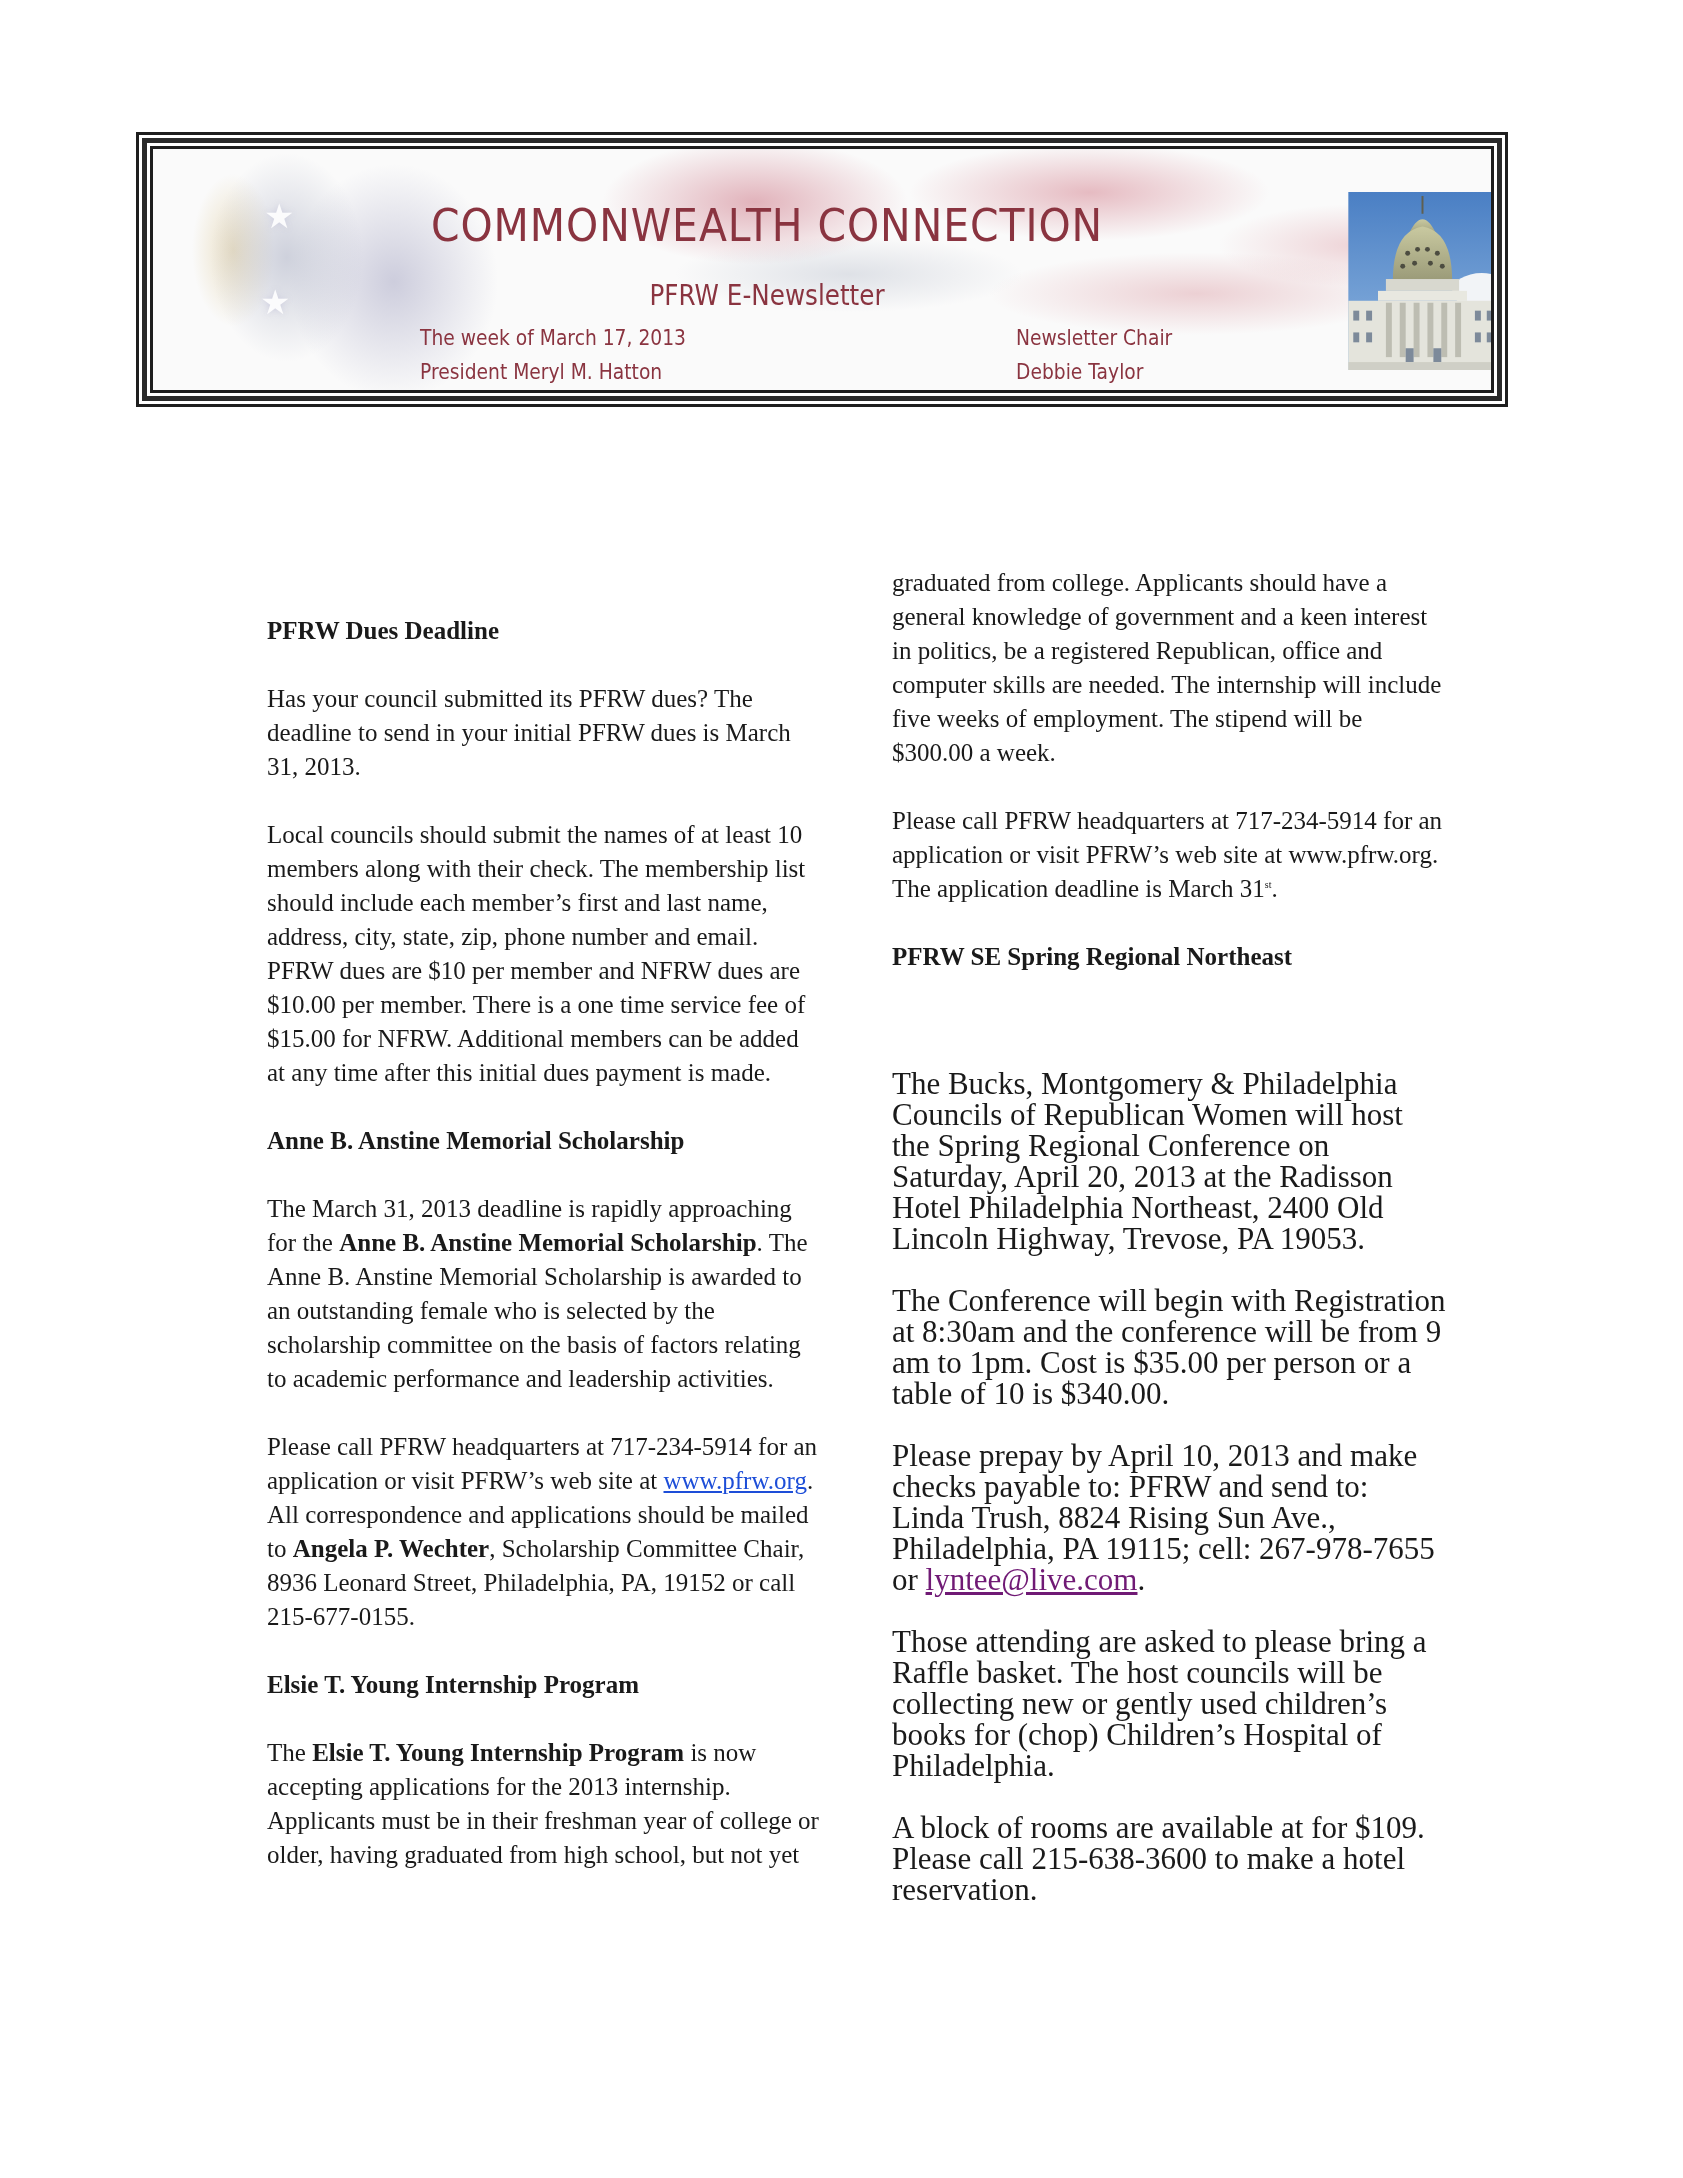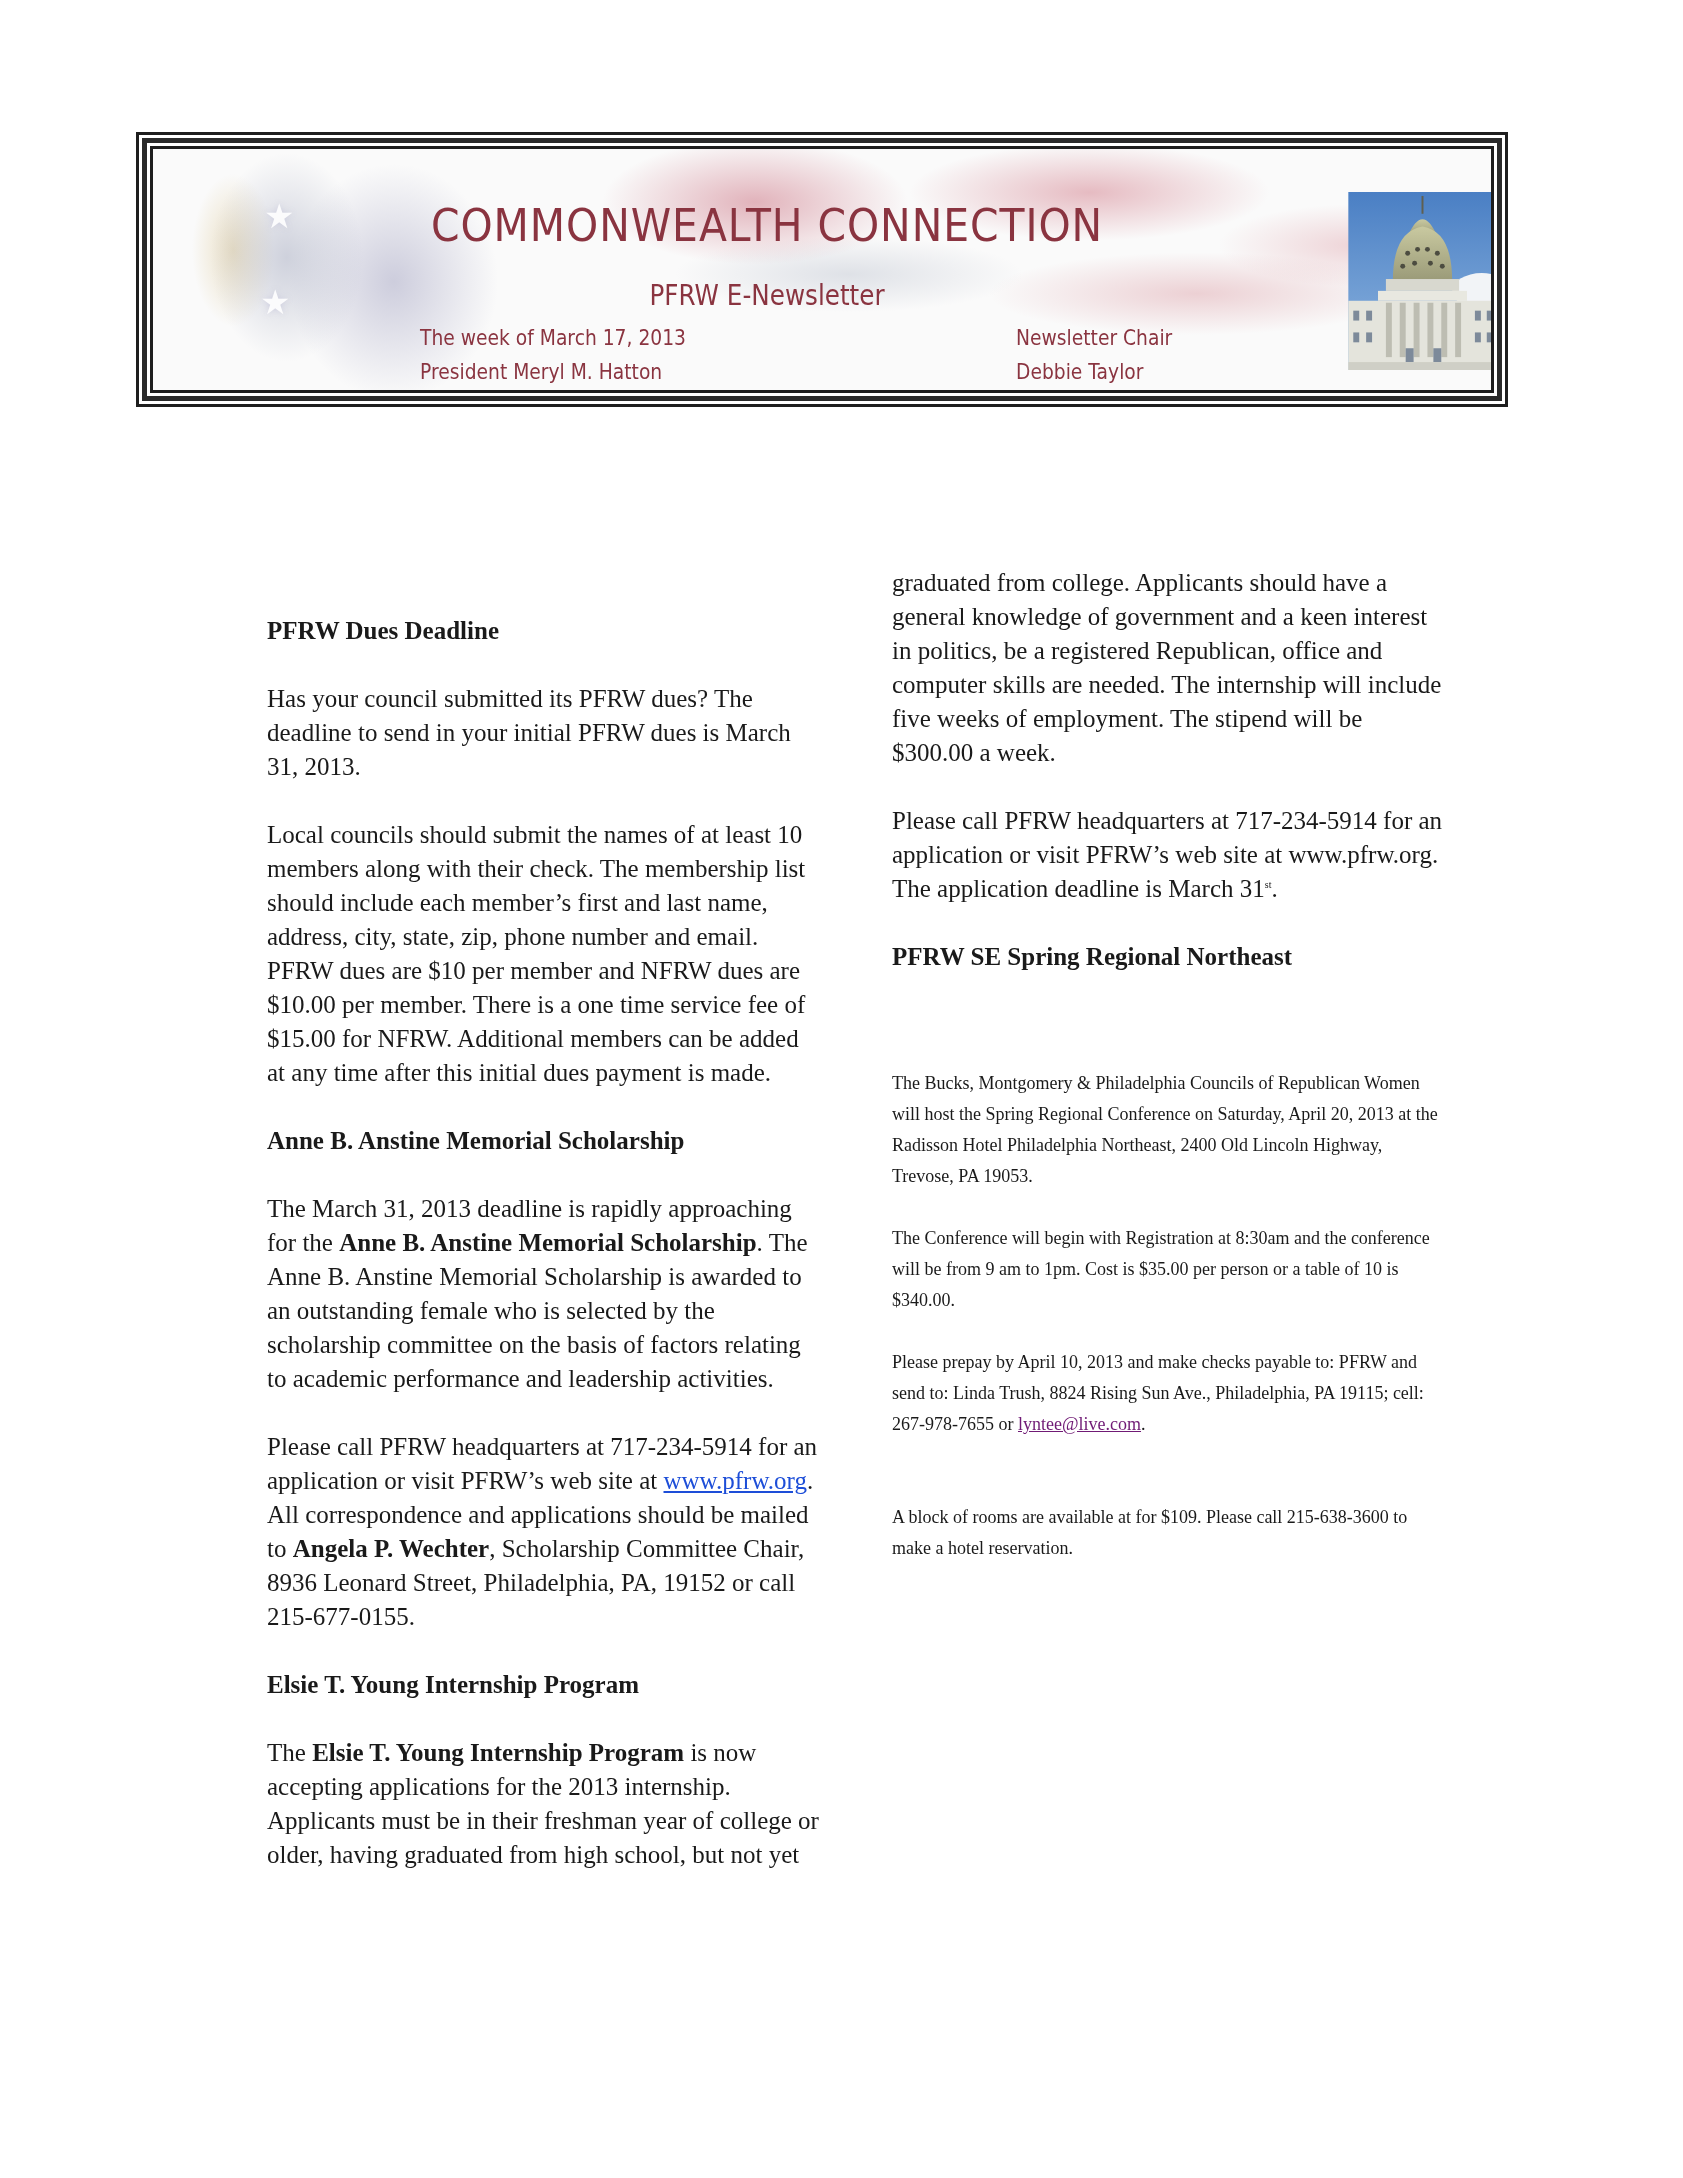--- a/index.html
+++ b/index.html
@@ -109,21 +109,21 @@
 
     
     .column {
       position: absolute;
       top: 566px;
       font-size: 25px;
       line-height: 34px;
     }
     .col-left { left: 267px; width: 554px; margin-top: 48px; }
     .col-right { left: 892px; width: 554px; }
-    .col-right.small { font-size: 18px; line-height: 31px; }
+    .col-right.small { font-size: 31px; line-height: 31px; }
 
     .heading {
       font-weight: bold;
       margin: 0;
     }
     .para {
       margin: 0;
     }
     .gap-34 { height: 34px; }
     .gap-31 { height: 31px; }
@@ -253,16 +253,17 @@
   </section>
 </div>
 
 <div class="column col-right small" style="top:1068px;">
   <p class="para">The Bucks, Montgomery &amp; Philadelphia Councils of Republican Women will host the Spring Regional Conference on Saturday, April 20, 2013 at the Radisson Hotel Philadelphia Northeast, 2400 Old Lincoln Highway, Trevose, PA 19053.</p>
   <div class="gap-31"></div>
   <p class="para">The Conference will begin with Registration at 8:30am and the conference will be from 9 am to 1pm.  Cost is $35.00 per person or a table of 10 is $340.00.</p>
   <div class="gap-31"></div>
   <p class="para"><span>Please prepay by April 10, 2013 and make checks payable to: PFRW and send to: Linda Trush, 8824 Rising Sun Ave., Philadelphia, PA 19115;  cell: 267-978-7655 or </span><span class="email">lyntee@live.com</span><span>.</span></p>
   <div class="gap-31"></div>
+  <p class="para">Those attending are asked to please bring a Raffle basket.  The host councils will be collecting new or gently used children’s books for (chop) Children’s Hospital of Philadelphia.</p>
   <div class="gap-31"></div>
   <p class="para">A block of rooms are available at for $109.  Please call 215-638-3600 to make a hotel reservation.</p>
 </div>
 
 
 </body></html>

